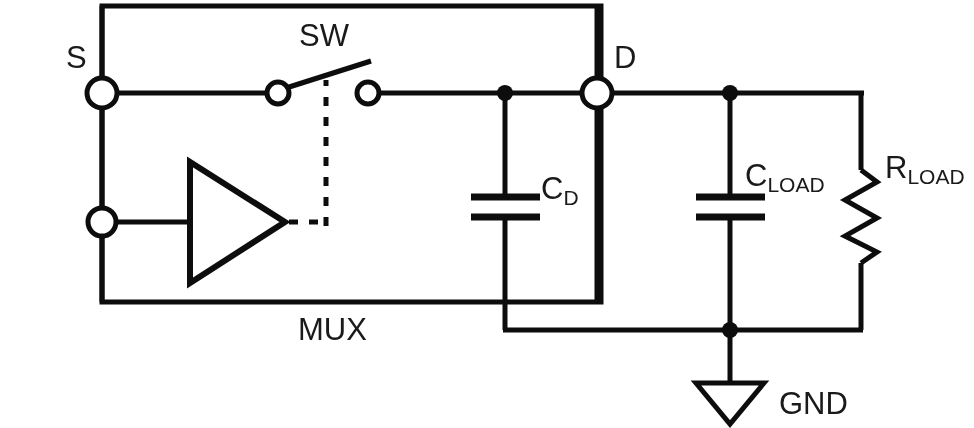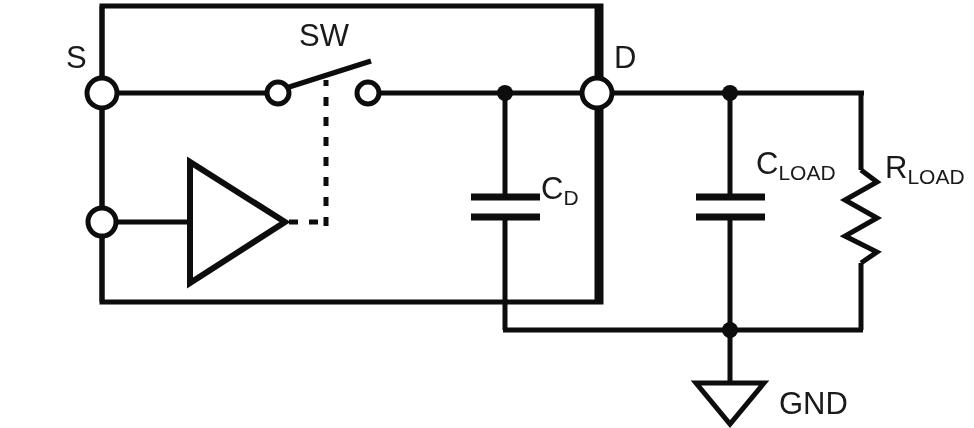--- a/index.html
+++ b/index.html
@@ -103,21 +103,21 @@
     position: relative;
     top: 6px;
     letter-spacing: 0px;
   }
   #lbl-s      { left: 66px;  top: 42px; }
   #lbl-logic  { left: 2px;   top: 206px; }
   #lbl-sw     { left: 299px; top: 20px; }
   #lbl-mux    { left: 298px; top: 314px; }
   #lbl-d      { left: 614px; top: 42px; }
   #lbl-cd     { left: 541px; top: 152px; margin-top: 21px; }
-  #lbl-cload  { left: 745px; top: 148px; margin-left: 11px; }
+  #lbl-cload  { left: 745px; top: 160px; }
   #lbl-rload  { left: 885px; top: 152px; }
   #lbl-gnd    { left: 779px; top: 388px; }
 </style>
 </head>
 <body>
 
 <div id="canvas">
 
   <svg id="schematic" viewBox="0 0 974 428">
 
@@ -175,20 +175,21 @@
     <path class="gnd-tri" d="M 696 383 L 764 383 L 730 424 Z"></path>
     <circle class="node-dot" cx="730" cy="330" r="8"></circle>
 
     <circle class="term-circle" cx="102" cy="93" r="15"></circle>
     <circle class="term-circle" cx="102" cy="222" r="14"></circle>
 
   </svg>
 
   <div class="lbl" id="lbl-s">S</div>
   <div class="lbl" id="lbl-sw">SW</div>
+  <div class="lbl" id="lbl-mux">MUX</div>
   <div class="lbl" id="lbl-d">D</div>
 
   <div class="lbl" id="lbl-cd"><span>C</span><span class="sub">D</span></div>
 
   <div class="lbl" id="lbl-cload"><span>C</span><span class="sub">LOAD</span></div>
 
   <div class="lbl" id="lbl-rload"><span>R</span><span class="sub">LOAD</span></div>
 
   <div class="lbl" id="lbl-gnd">GND</div>
 

